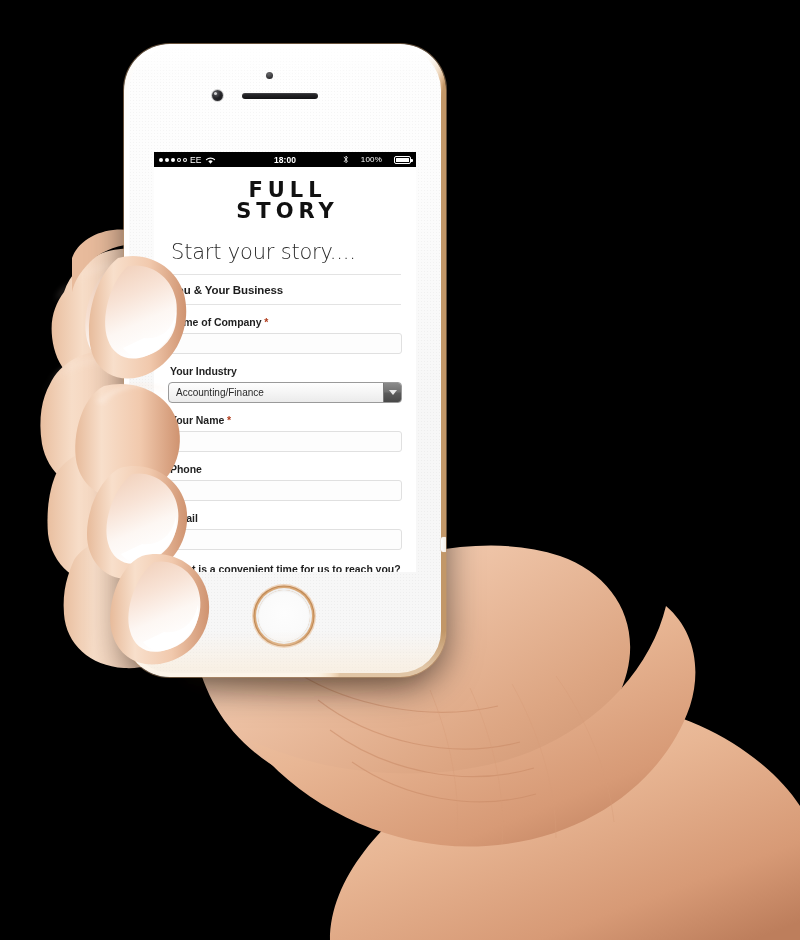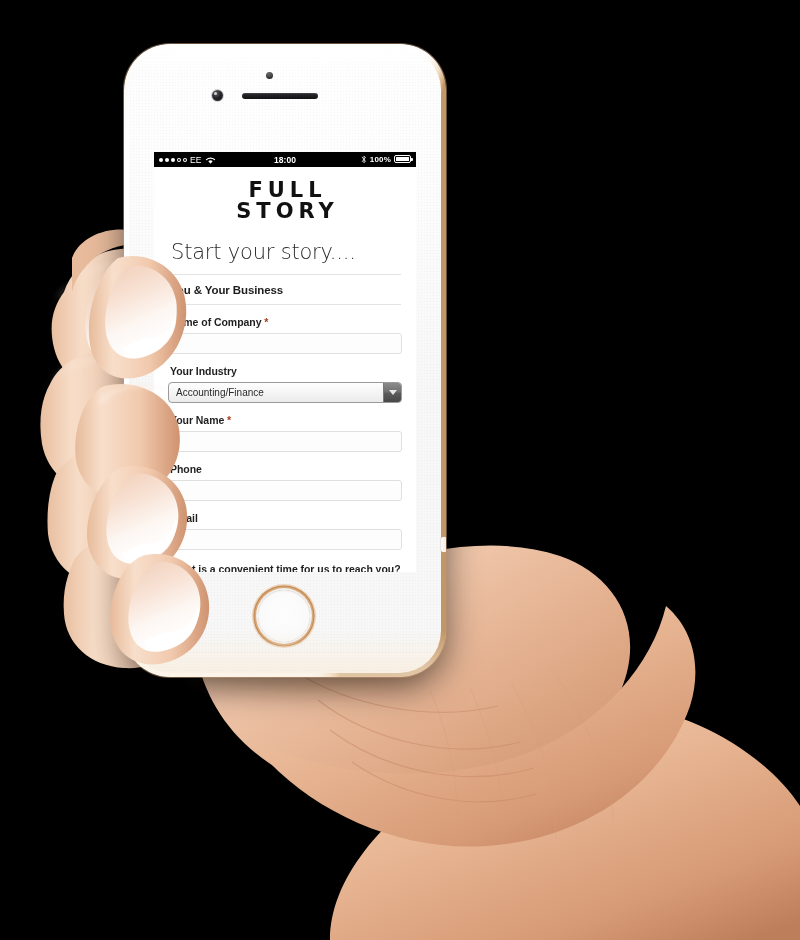--- a/index.html
+++ b/index.html
@@ -163,21 +163,21 @@
   .carrier{font-size:8.5px;}
   .wifi{
     width:10px;height:8px;position:relative;display:inline-block;
   }
   .wifi svg{display:block}
   .sb-center{
     position:absolute;left:0;right:0;text-align:center;
     font-size:8.5px;font-weight:bold;letter-spacing:.1px;
   }
   .sb-right{
-    margin-left:auto;display:flex;gap:3px;position:relative;z-index:2;font-weight:bold;
+    margin-left:auto;display:flex;align-items:center;gap:12px;position:relative;z-index:2;
   }
   .bt{width:6px;height:9px;display:block}
   .batt-pct{font-size:8px;}
   .batt{
     width:17px;height:8px;border:1px solid #fff;border-radius:2px;
     position:relative;padding:1px;box-sizing:border-box;
   }
   .batt::after{
     content:"";position:absolute;right:-3px;top:2px;
     width:2px;height:3px;background:#fff;border-radius:0 1px 1px 0;

